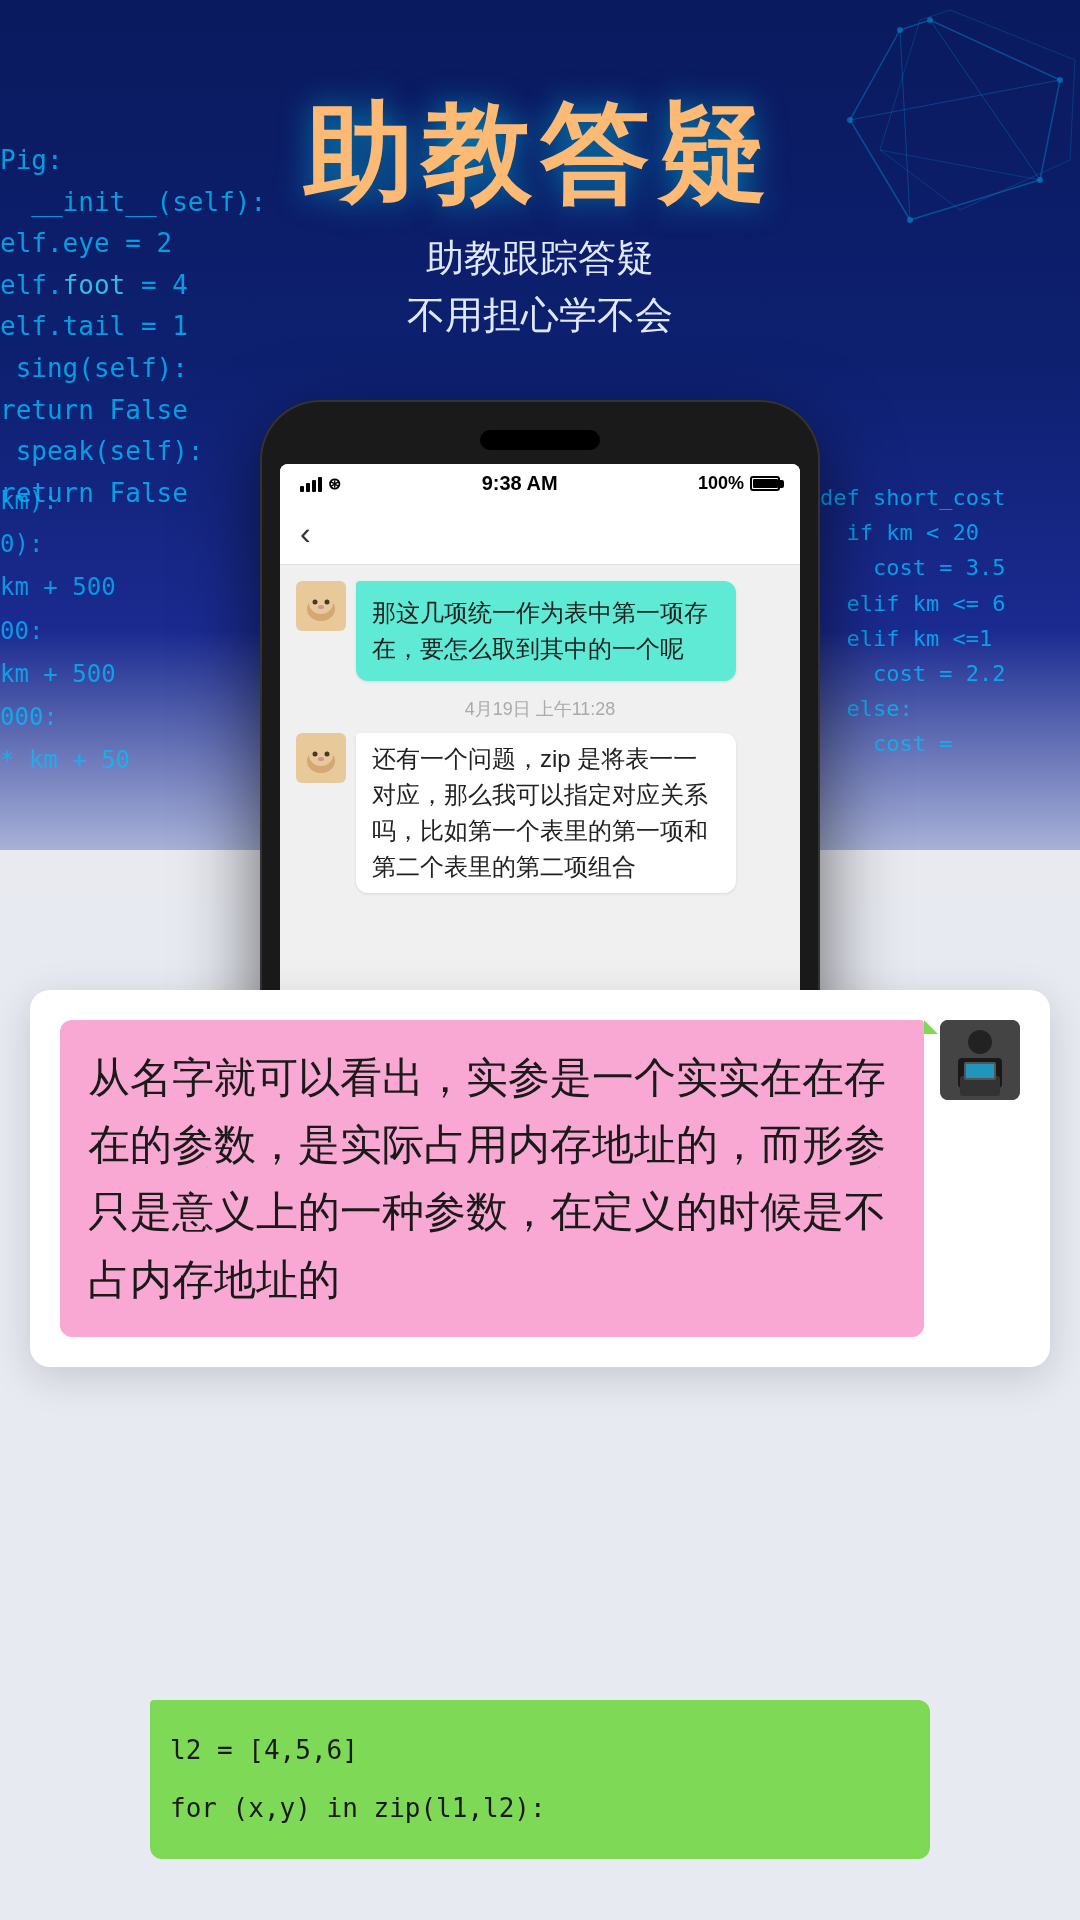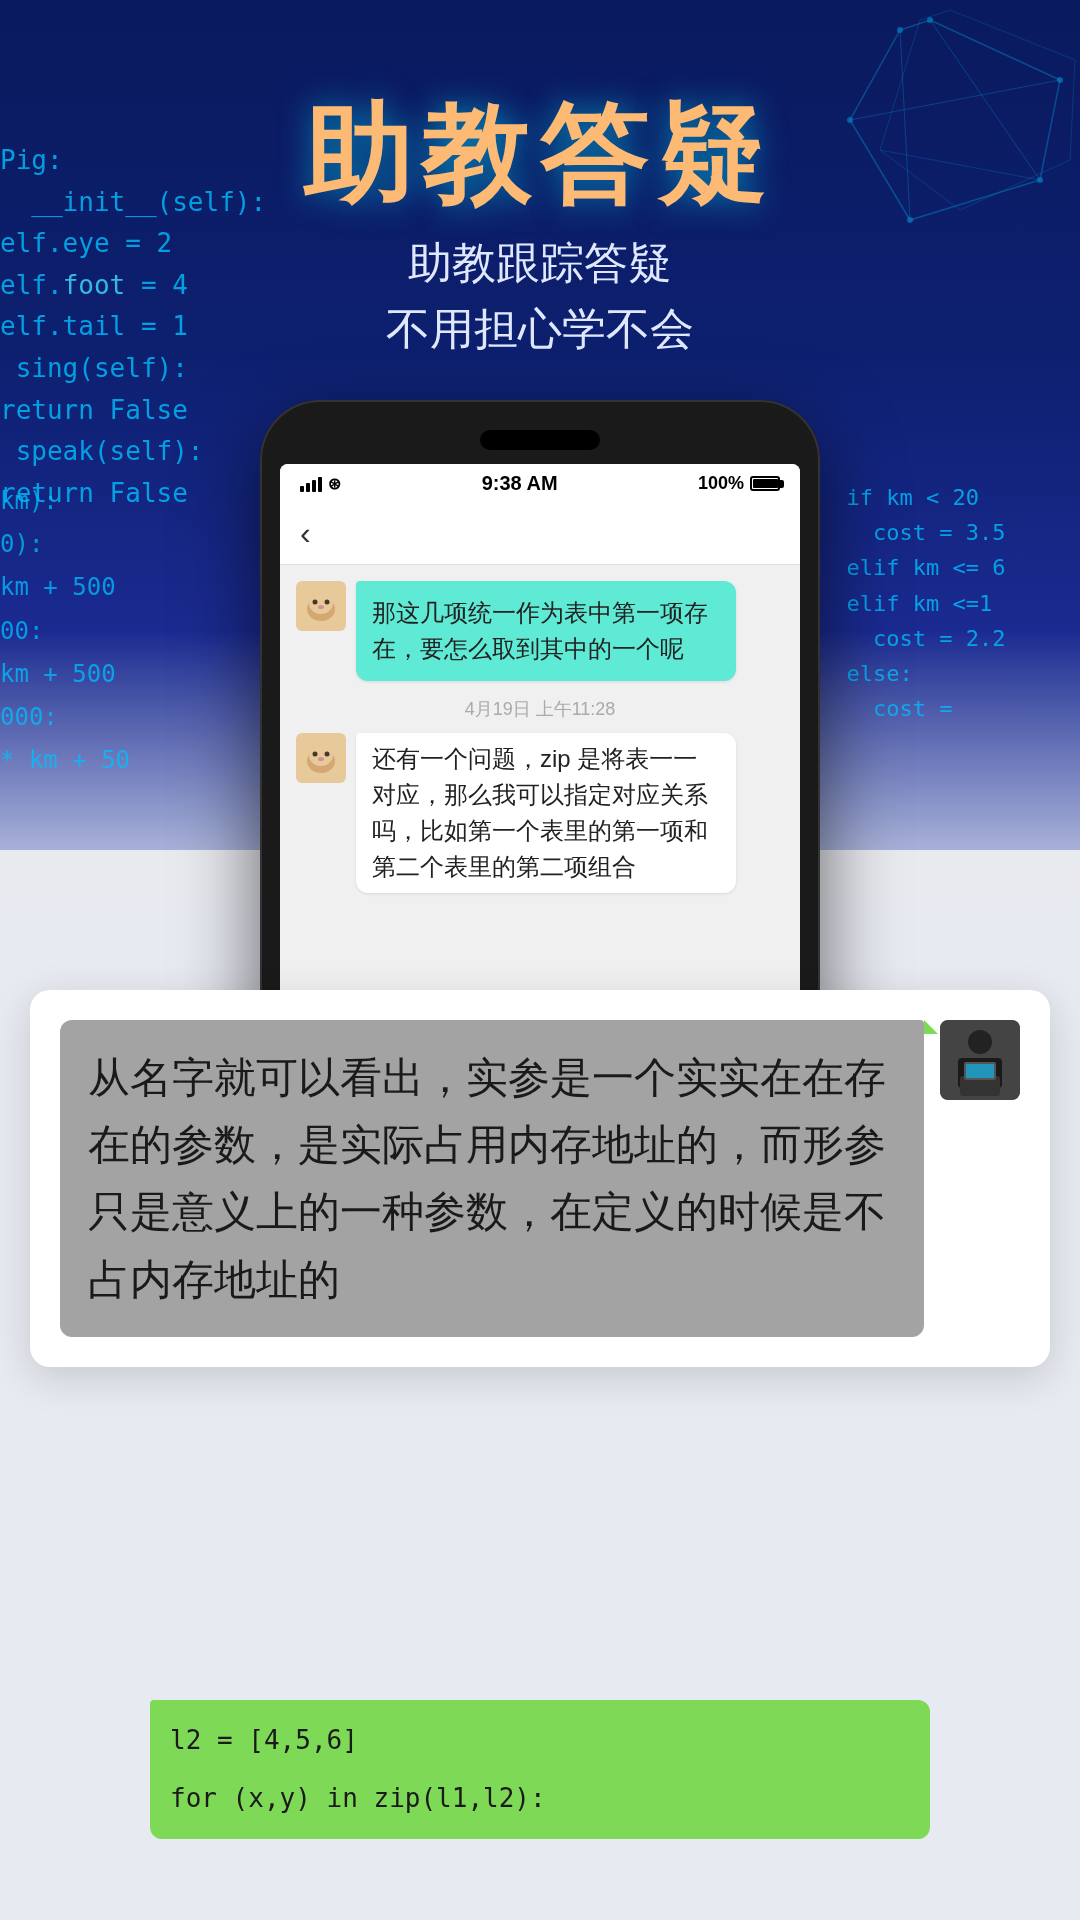--- a/index.html
+++ b/index.html
@@ -87,21 +87,21 @@
 
     .subtitle {
       position: absolute;
       top: 230px;
       left: 0; right: 0;
       text-align: center;
       z-index: 2;
     }
 
     .subtitle p {
-      font-size: 44px;
+      font-size: 38px;
       color: #e0e8ff;
       line-height: 1.5;
       font-weight: 400;
     }
 
     
     .phone-container {
       position: absolute;
       top: 400px;
       left: 50%;
@@ -308,21 +308,21 @@
       box-shadow: 0 10px 40px rgba(0,0,0,0.15);
     }
 
     .teacher-reply {
       display: flex;
       align-items: flex-start;
       gap: 16px;
     }
 
     .teacher-bubble {
-      background: #a3a3a3;
+      background: #f9a8d4;
       border-radius: 12px 4px 12px 12px;
       padding: 24px 28px;
       font-size: 42px;
       line-height: 1.6;
       color: #1a1a1a;
       flex: 1;
       position: relative;
     }
 
     .teacher-bubble::after {
@@ -345,21 +345,21 @@
       overflow: hidden;
       display: flex;
       align-items: center;
       justify-content: center;
       font-size: 40px;
     }
 
     .code-bubble {
       background: #7ed957;
       border-radius: 4px 12px 12px 12px;
-      padding: 20px 20px;
+      padding: 30px 20px;
       font-size: 26px;
       font-family: monospace;
       color: #1a1a1a;
       line-height: 1.6;
     }
 
     
     .phone-bottom {
       height: 30px;
       background: #1a1a1a;
@@ -413,20 +413,21 @@
   <div>km):</div>
   <div>0):</div>
   <div>km + 500</div>
   <div>00:</div>
   <div>km + 500</div>
   <div>000:</div>
   <div>* km + 50</div>
 </div>
 
 <div class="code-bg-right">
+  <div>def short_cost</div>
   <div>&nbsp;&nbsp;if km &lt; 20</div>
   <div>&nbsp;&nbsp;&nbsp;&nbsp;cost = 3.5</div>
   <div>&nbsp;&nbsp;elif km &lt;= 6</div>
   <div>&nbsp;&nbsp;elif km &lt;=1</div>
   <div>&nbsp;&nbsp;&nbsp;&nbsp;cost = 2.2</div>
   <div>&nbsp;&nbsp;else:</div>
   <div>&nbsp;&nbsp;&nbsp;&nbsp;cost =</div>
 </div>
 
 <div class="main-title">

